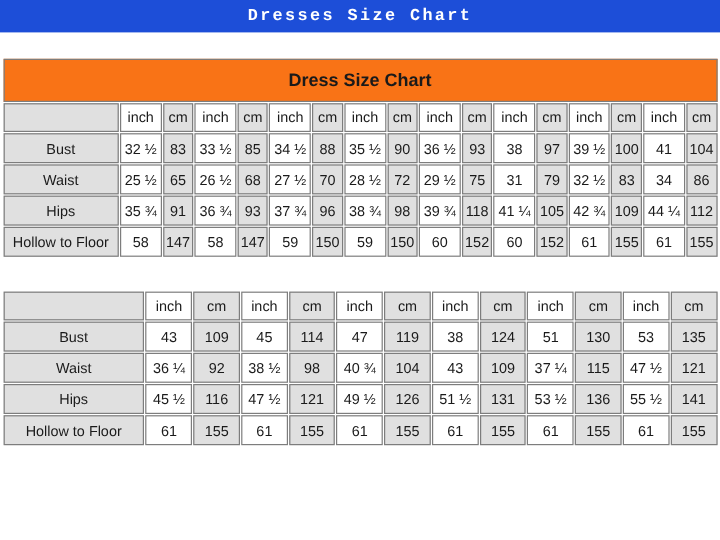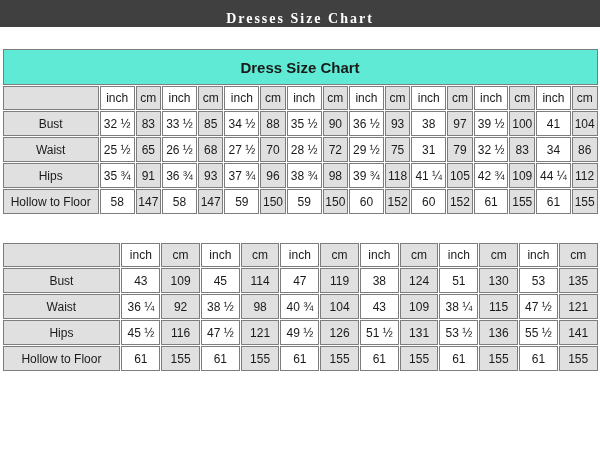--- a/index.html
+++ b/index.html
@@ -3,24 +3,24 @@
 <meta charset="utf-8">
 <style>
   html, body { margin: 0; padding: 0; }
   body {
     width: 600px; height: 450px; overflow: hidden;
     background: #ffffff;
     font-family: "Liberation Sans", sans-serif;
   }
   .banner {
     height: 27px;
-    background: #404040;
+    background: #1d4ed8;
     color: #ffffff;
-    display: flex; align-items: flex-end; justify-content: center;
-    font-family: Liberation Serif, serif;
+    display: flex; align-items: center; justify-content: center;
+    font-family: Liberation Mono, monospace;
     font-weight: bold;
     font-size: 14px;
     letter-spacing: 2px;
   }
   .charts-area { padding: 0 1px; }
   table.chart {
     border-collapse: separate;
     border-spacing: 1px;
     table-layout: fixed;
     width: 597px;
@@ -34,21 +34,21 @@
     text-align: center;
     vertical-align: middle;
     padding: 0;
     font-size: 12px;
     color: #1a1a1a;
     background: #ffffff;
     overflow: hidden;
     white-space: nowrap;
   }
   table.chart td.title-cell {
-    background: #5eead4;
+    background: #f97316;
     font-weight: bold;
     font-size: 15px;
     height: 34px;
   }
   table.chart td.gray { background: #e0e0e0; }
   table.chart td.size-cell { height: 24px; font-size: 13px; }
   table.chart td.label-cell { font-size: 12px; }
   table.chart td.unit-cell { height: 22px; }
   table.chart td.val-cell { height: 23px; }
 </style>
@@ -231,21 +231,21 @@
         <tr>
           <td class="val-cell label-cell gray">Waist</td>
           <td class="val-cell">36 ¼</td>
           <td class="val-cell gray">92</td>
           <td class="val-cell">38 ½</td>
           <td class="val-cell gray">98</td>
           <td class="val-cell">40 ¾</td>
           <td class="val-cell gray">104</td>
           <td class="val-cell">43</td>
           <td class="val-cell gray">109</td>
-          <td class="val-cell">38 ¼</td>
+          <td class="val-cell">37 ¼</td>
           <td class="val-cell gray">115</td>
           <td class="val-cell">47 ½</td>
           <td class="val-cell gray">121</td>
         </tr>
         <tr>
           <td class="val-cell label-cell gray">Hips</td>
           <td class="val-cell">45 ½</td>
           <td class="val-cell gray">116</td>
           <td class="val-cell">47 ½</td>
           <td class="val-cell gray">121</td>

